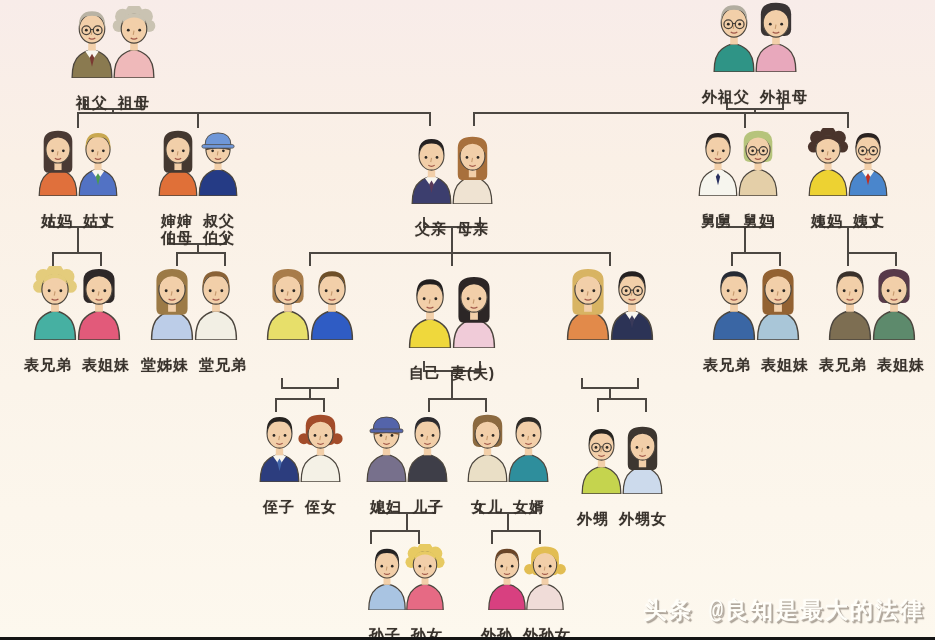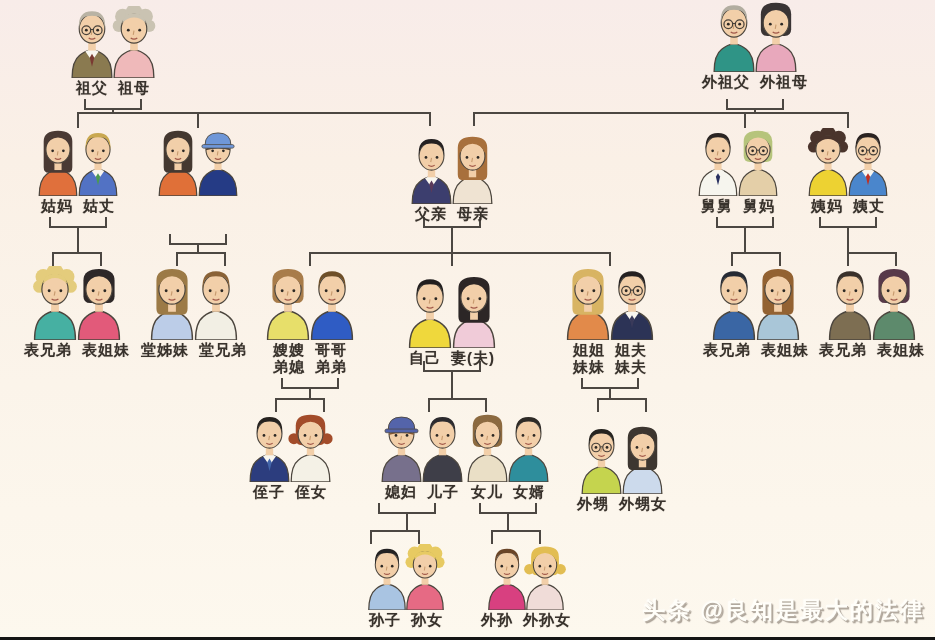--- a/index.html
+++ b/index.html
@@ -4,27 +4,27 @@
 <style>
   html,body{margin:0;padding:0;background:#faf1e8;}
   #stage{position:relative;width:935px;height:640px;overflow:hidden;
     background:linear-gradient(180deg,#f8ece9 0%,#faf0e6 25%,#fbf4ea 60%,#fdf8ee 100%);
     font-family:"Liberation Sans","DejaVu Sans",sans-serif;}
   #connectors{position:absolute;left:0;top:0;z-index:1;}
   #connectors path{fill:none;stroke:#4c4742;stroke-width:2;stroke-linecap:square;}
   .group{position:absolute;width:220px;display:flex;flex-direction:column;align-items:center;z-index:2;}
   .persons{display:flex;align-items:flex-end;justify-content:center;}
   .persons svg + svg{margin-left:-8px;}
-  .labels{display:flex;gap:10px;justify-content:center;margin-top:1px;}
+  .labels{display:flex;gap:10px;justify-content:center;margin-top:16px;}
   .label-col{display:flex;flex-direction:column;align-items:center;}
   .label-line{font-size:15px;font-weight:bold;line-height:17px;color:#38322c;
     white-space:nowrap;letter-spacing:1px;text-shadow:0 0 1px rgba(70,58,46,.35);}
   .watermark{position:absolute;top:595px;right:10px;font-size:23px;font-weight:bold;
     letter-spacing:2px;color:#fffef9;z-index:3;
-    text-shadow:1px 1px 0 #b8afa4,2px 2px 1px #a89f94,0 0 2px rgba(255,255,255,.85);}
+    text-shadow:1px 1px 0 #b8afa4,2px 2px 1px #a89f94,0 0 2px rgba(255,255,255,.85);font-family:Liberation Mono, monospace;}
   .bottom-border{position:absolute;left:0;bottom:0;width:100%;height:3px;background:#141414;z-index:4;}
 </style>
 </head>
 <body>
 
 <div id="stage">
   <svg id="connectors" width="935" height="640">
       <path d="M85,100 L85,109 L141,109 L141,100 M113,109 L113,113 M78,113 L430,113 M78,113 L78,127 M198,113 L198,127 M430,113 L430,125"></path>
       <path d="M727,100 L727,109 L783,109 L783,100 M755,109 L755,113 M474,113 L848,113 M474,113 L474,125 M745,113 L745,127 M848,113 L848,127"></path>
       <path d="M50,218 L50,227 L106,227 L106,218 M78,227 L78,253 M53,265 L53,253 L101,253 L101,265"></path>
@@ -172,20 +172,30 @@
           <ellipse cx="26" cy="24" rx="13.5" ry="15.2" fill="#f2cfa9" stroke="#4c463e" stroke-width="1.2"></ellipse>
           <path d="M12,25 Q13,20.5 26,20.5 Q39,20.5 40,25 Q33,22.8 26,22.8 Q19,22.8 12,25 Z" fill="#4a3828"></path>
           <path d="M11.5,19.5 Q11.5,5.5 26,5.5 Q40.5,5.5 40.5,19.5 Z" fill="#6f97d8" stroke="#4c463e" stroke-width="1"></path>
           <rect x="8" y="18.5" width="36" height="4" rx="2" fill="#6f97d8" stroke="#4c463e" stroke-width="0.8"></rect>
           <circle cx="20" cy="25.5" r="1.5" fill="#2c2824"></circle>
           <circle cx="32" cy="25.5" r="1.5" fill="#2c2824"></circle>
           <path d="M26,26 L25.2,30.5" stroke="#c79b70" stroke-width="1.2" fill="none"></path>
           <path d="M22.5,33.8 Q26,36.3 29.5,33.8" stroke="#a2594a" stroke-width="1.3" fill="none"></path>
         </svg>
       </div>
+      <div class="labels">
+        <div class="label-col">
+          <div class="label-line">婶婶</div>
+          <div class="label-line">伯母</div>
+        </div>
+        <div class="label-col">
+          <div class="label-line">叔父</div>
+          <div class="label-line">伯父</div>
+        </div>
+      </div>
     </div>
     <div class="group" style="left:342px;top:134px">
       <div class="persons">
         <svg viewBox="0 0 52 76" width="49" height="70">
           <path d="M5,76 Q5,58 13,52 Q19,47 26,46 Q33,47 39,52 Q47,58 47,76 Z" fill="#3c3e6e" stroke="#4c463e" stroke-width="1.4"></path>
           <path d="M19,48 L26,58 L33,48 Q30,46.3 26,46 Q22,46.3 19,48 Z" fill="#f8f6ef"></path>
           <path d="M26,50.5 L23.6,54.5 L26,64 L28.4,54.5 Z" fill="#5a3a5a"></path>
           <rect x="22" y="36" width="8" height="11" fill="#f2cfa9"></rect>
           <ellipse cx="26" cy="24" rx="13.5" ry="15.2" fill="#f2cfa9" stroke="#4c463e" stroke-width="1.2"></ellipse>
           <path d="M12.3,24 Q10.6,5.5 26,5.5 Q41.4,5.5 39.7,24 Q38.6,12.5 32.5,11 Q26,9.8 19.5,11 Q13.4,12.5 12.3,24 Z" fill="#242020"></path>
@@ -383,30 +393,20 @@
           <path d="M5,76 Q5,58 13,52 Q19,47 26,46 Q33,47 39,52 Q47,58 47,76 Z" fill="#2f5cc4" stroke="#4c463e" stroke-width="1.4"></path>
           <rect x="22" y="36" width="8" height="11" fill="#f2cfa9"></rect>
           <ellipse cx="26" cy="24" rx="13.5" ry="15.2" fill="#f2cfa9" stroke="#4c463e" stroke-width="1.2"></ellipse>
           <path d="M12.3,24 Q10.6,5.5 26,5.5 Q41.4,5.5 39.7,24 Q38.6,12.5 32.5,11 Q26,9.8 19.5,11 Q13.4,12.5 12.3,24 Z" fill="#6e4f28"></path>
           <circle cx="20" cy="25.5" r="1.5" fill="#2c2824"></circle>
           <circle cx="32" cy="25.5" r="1.5" fill="#2c2824"></circle>
           <path d="M26,26 L25.2,30.5" stroke="#c79b70" stroke-width="1.2" fill="none"></path>
           <path d="M22.5,33.8 Q26,36.3 29.5,33.8" stroke="#a2594a" stroke-width="1.3" fill="none"></path>
         </svg>
       </div>
-      <div class="labels">
-        <div class="label-col">
-          <div class="label-line">嫂嫂</div>
-          <div class="label-line">弟媳</div>
-        </div>
-        <div class="label-col">
-          <div class="label-line">哥哥</div>
-          <div class="label-line">弟弟</div>
-        </div>
-      </div>
     </div>
     <div class="group" style="left:342px;top:274px">
       <div class="persons">
         <svg viewBox="0 0 52 76" width="52" height="74">
           <path d="M5,76 Q5,58 13,52 Q19,47 26,46 Q33,47 39,52 Q47,58 47,76 Z" fill="#efd83c" stroke="#4c463e" stroke-width="1.4"></path>
           <rect x="22" y="36" width="8" height="11" fill="#f2cfa9"></rect>
           <ellipse cx="26" cy="24" rx="13.5" ry="15.2" fill="#f2cfa9" stroke="#4c463e" stroke-width="1.2"></ellipse>
           <path d="M12.3,24 Q10.6,5.5 26,5.5 Q41.4,5.5 39.7,24 Q38.6,12.5 32.5,11 Q26,9.8 19.5,11 Q13.4,12.5 12.3,24 Z" fill="#221e1e"></path>
           <circle cx="20" cy="25.5" r="1.5" fill="#2c2824"></circle>
           <circle cx="32" cy="25.5" r="1.5" fill="#2c2824"></circle>
@@ -456,30 +456,20 @@
           <path d="M12.3,24 Q10.6,5.5 26,5.5 Q41.4,5.5 39.7,24 Q38.6,12.5 32.5,11 Q26,9.8 19.5,11 Q13.4,12.5 12.3,24 Z" fill="#242020"></path>
           <circle cx="20" cy="25.5" r="4.6" fill="none" stroke="#474039" stroke-width="1.3"></circle>
           <circle cx="32" cy="25.5" r="4.6" fill="none" stroke="#474039" stroke-width="1.3"></circle>
           <path d="M24.6,24.8 L27.4,24.8" stroke="#474039" stroke-width="1.2" fill="none"></path>
           <circle cx="20" cy="25.5" r="1.5" fill="#2c2824"></circle>
           <circle cx="32" cy="25.5" r="1.5" fill="#2c2824"></circle>
           <path d="M26,26 L25.2,30.5" stroke="#c79b70" stroke-width="1.2" fill="none"></path>
           <path d="M22.5,33.8 Q26,36.3 29.5,33.8" stroke="#a2594a" stroke-width="1.3" fill="none"></path>
         </svg>
       </div>
-      <div class="labels">
-        <div class="label-col">
-          <div class="label-line">姐姐</div>
-          <div class="label-line">妹妹</div>
-        </div>
-        <div class="label-col">
-          <div class="label-line">姐夫</div>
-          <div class="label-line">妹夫</div>
-        </div>
-      </div>
     </div>
     <div class="group" style="left:646px;top:266px">
       <div class="persons">
         <svg viewBox="0 0 52 76" width="52" height="74">
           <path d="M5,76 Q5,58 13,52 Q19,47 26,46 Q33,47 39,52 Q47,58 47,76 Z" fill="#3a66a4" stroke="#4c463e" stroke-width="1.4"></path>
           <rect x="22" y="36" width="8" height="11" fill="#f2cfa9"></rect>
           <ellipse cx="26" cy="24" rx="13.5" ry="15.2" fill="#f2cfa9" stroke="#4c463e" stroke-width="1.2"></ellipse>
           <path d="M12.3,24 Q10.6,5.5 26,5.5 Q41.4,5.5 39.7,24 Q38.6,12.5 32.5,11 Q26,9.8 19.5,11 Q13.4,12.5 12.3,24 Z" fill="#262a34"></path>
           <circle cx="20" cy="25.5" r="1.5" fill="#2c2824"></circle>
           <circle cx="32" cy="25.5" r="1.5" fill="#2c2824"></circle>
@@ -533,21 +523,21 @@
       </div>
       <div class="labels">
         <div class="label-col">
           <div class="label-line">表兄弟</div>
         </div>
         <div class="label-col">
           <div class="label-line">表姐妹</div>
         </div>
       </div>
     </div>
-    <div class="group" style="left:180px;top:412px">
+    <div class="group" style="left:190px;top:412px">
       <div class="persons">
         <svg viewBox="0 0 52 76" width="49" height="70">
           <path d="M5,76 Q5,58 13,52 Q19,47 26,46 Q33,47 39,52 Q47,58 47,76 Z" fill="#2c3d7e" stroke="#4c463e" stroke-width="1.4"></path>
           <path d="M19,48 L26,58 L33,48 Q30,46.3 26,46 Q22,46.3 19,48 Z" fill="#f8f6ef"></path>
           <path d="M26,50.5 L23.6,54.5 L26,64 L28.4,54.5 Z" fill="#4466aa"></path>
           <rect x="22" y="36" width="8" height="11" fill="#f2cfa9"></rect>
           <ellipse cx="26" cy="24" rx="13.5" ry="15.2" fill="#f2cfa9" stroke="#4c463e" stroke-width="1.2"></ellipse>
           <path d="M12.3,24 Q10.6,5.5 26,5.5 Q41.4,5.5 39.7,24 Q38.6,12.5 32.5,11 Q26,9.8 19.5,11 Q13.4,12.5 12.3,24 Z" fill="#26221f"></path>
           <circle cx="20" cy="25.5" r="1.5" fill="#2c2824"></circle>
           <circle cx="32" cy="25.5" r="1.5" fill="#2c2824"></circle>
@@ -570,21 +560,21 @@
       </div>
       <div class="labels">
         <div class="label-col">
           <div class="label-line">侄子</div>
         </div>
         <div class="label-col">
           <div class="label-line">侄女</div>
         </div>
       </div>
     </div>
-    <div class="group" style="left:312px;top:412px">
+    <div class="group" style="left:297px;top:412px">
       <div class="persons">
         <svg viewBox="0 0 52 76" width="49" height="70">
           <path d="M5,76 Q5,58 13,52 Q19,47 26,46 Q33,47 39,52 Q47,58 47,76 Z" fill="#77708c" stroke="#4c463e" stroke-width="1.4"></path>
           <rect x="22" y="36" width="8" height="11" fill="#f2cfa9"></rect>
           <ellipse cx="26" cy="24" rx="13.5" ry="15.2" fill="#f2cfa9" stroke="#4c463e" stroke-width="1.2"></ellipse>
           <path d="M12,25 Q13,20.5 26,20.5 Q39,20.5 40,25 Q33,22.8 26,22.8 Q19,22.8 12,25 Z" fill="#8a5c34"></path>
           <path d="M11.5,19.5 Q11.5,5.5 26,5.5 Q40.5,5.5 40.5,19.5 Z" fill="#5464aa" stroke="#4c463e" stroke-width="1"></path>
           <rect x="8" y="18.5" width="36" height="4" rx="2" fill="#5464aa" stroke="#4c463e" stroke-width="0.8"></rect>
           <circle cx="20" cy="25.5" r="1.5" fill="#2c2824"></circle>
           <circle cx="32" cy="25.5" r="1.5" fill="#2c2824"></circle>

